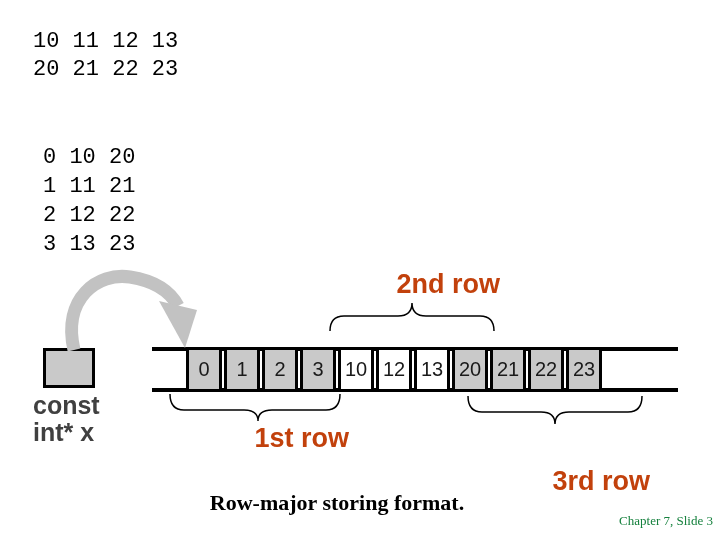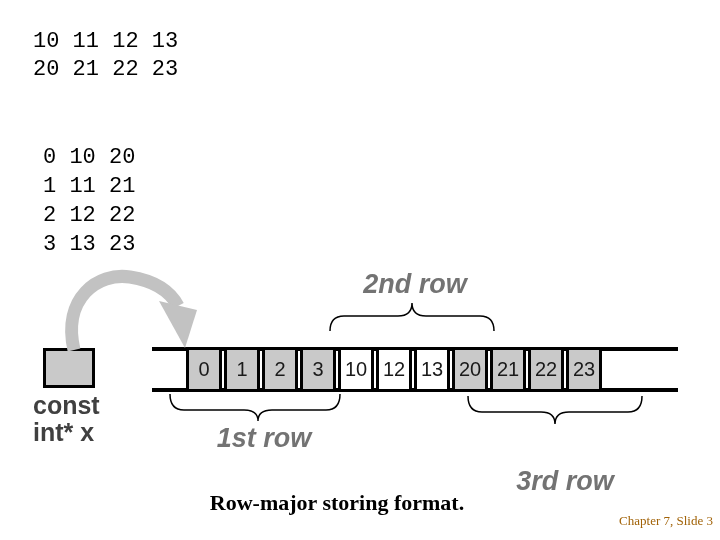--- a/index.html
+++ b/index.html
@@ -34,35 +34,35 @@
   .cells { position: absolute; left: 186px; top: 347px; display: flex; gap: 2px; }
   .cell {
     width: 30px; height: 39px; border: 3px solid var(--line);
     background: var(--unshaded);
     display: flex; align-items: center; justify-content: center;
     font-size: 20px; color: #1a1a1a;
   }
   .cell.shaded { background: var(--shaded); }
 
   .row-label {
-    position: absolute; width: 170px; text-align: center;
-    font-weight: bold; font-size: 27px; color: #737373; font-style: italic;
+    position: absolute; width: 170px; text-align: right;
+    font-weight: bold; font-size: 27px; color: #c2410c;
   }
   #lbl2nd { left: 330px; top: 269px; }
   #lbl1st { left: 179px; top: 423px; }
   #lbl3rd { left: 480px; top: 439px; margin-top: 27px; }
 
   .caption {
     position: absolute; left: 157px; top: 490px; width: 360px; text-align: center;
     font-family: Liberation Serif, serif; font-weight: bold;
     font-size: 22px; color: #000;
   }
   .footer {
     position: absolute; right: 7px; top: 513px;
-    font-family: "Liberation Serif", serif; font-size: 13px; color: #a16207;
+    font-family: "Liberation Serif", serif; font-size: 13px; color: #15803d;
   }
   svg.overlay { position: absolute; left: 0; top: 0; pointer-events: none; }
 </style>
 </head>
 <body>
 
 <div class="slide" style="--shaded: #c9c9c9; --unshaded: #ffffff; --arrow: #c2c2c2; --line: #000000;">
 
   <div class="mono" id="matrix2d"><div>10 11 12 13</div><div>20 21 22 23</div></div>
 

